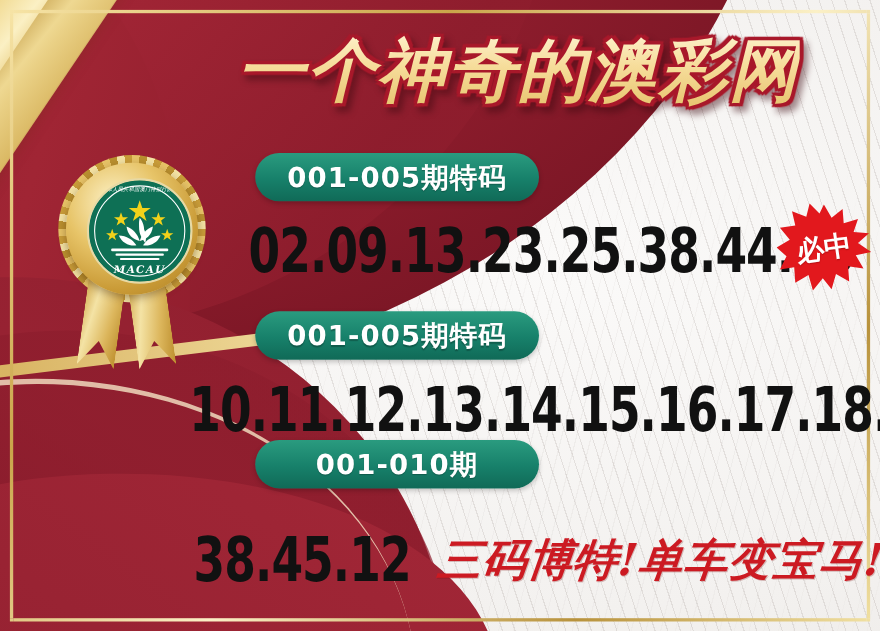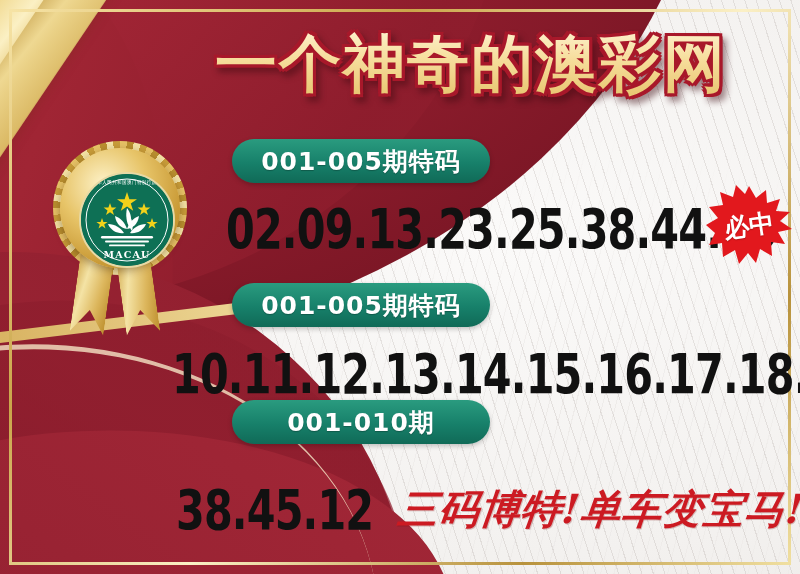--- a/index.html
+++ b/index.html
@@ -228,20 +228,21 @@
   }
 
   
   .headline {
     position: absolute;
     left: 215px; top: 22px;
     z-index: 7;
     font-family: "DejaVu Sans", sans-serif;
     font-size: 62px;
     font-weight: bold;
+    font-style: italic;
     letter-spacing: 2px;
     white-space: nowrap;
     color: #f7dfa0;
     background: linear-gradient(180deg,#fff6d8 0%,#f6dd9b 45%,#e4bf66 100%);
     -webkit-background-clip: text;
     background-clip: text;
     -webkit-text-fill-color: transparent;
     filter: drop-shadow(3px 0 0 #a8182a) drop-shadow(-3px 0 0 #a8182a)
             drop-shadow(0 3px 0 #a8182a) drop-shadow(0 -3px 0 #a8182a)
             drop-shadow(4px 5px 3px rgba(60,8,16,.45));
@@ -288,26 +289,27 @@
                                #e6c266 216deg 222deg,#b98f2f 222deg 228deg,#f3e2a3 228deg 234deg,#c89c39 234deg 240deg,
                                #e6c266 240deg 246deg,#b98f2f 246deg 252deg,#f3e2a3 252deg 258deg,#c89c39 258deg 264deg,
                                #e6c266 264deg 270deg,#b98f2f 270deg 276deg,#f3e2a3 276deg 282deg,#c89c39 282deg 288deg,
                                #e6c266 288deg 294deg,#b98f2f 294deg 300deg,#f3e2a3 300deg 306deg,#c89c39 306deg 312deg,
                                #e6c266 312deg 318deg,#b98f2f 318deg 324deg,#f3e2a3 324deg 330deg,#c89c39 330deg 336deg,
                                #e6c266 336deg 342deg,#b98f2f 342deg 348deg,#f3e2a3 348deg 354deg,#c89c39 354deg 360deg);
     z-index: -1;
   }
   .emblem {
     position: absolute;
-    left: 19px; top: 24px;
+    left: 19px; top: 14px;
     width: 92px; height: 92px;
     border-radius: 50%;
     background: #0e7055;
     border: 2px solid #e7d9a5;
     overflow: hidden;
+    font-style: italic;
   }
   .emblem-inner { position: absolute; inset: 0; }
   .emblem-text-top {
     position: absolute;
     left: 0; right: 0; top: 5px;
     text-align: center;
     font-size: 5px;
     color: #fff;
     letter-spacing: .5px;
     font-family: "DejaVu Sans", sans-serif;

